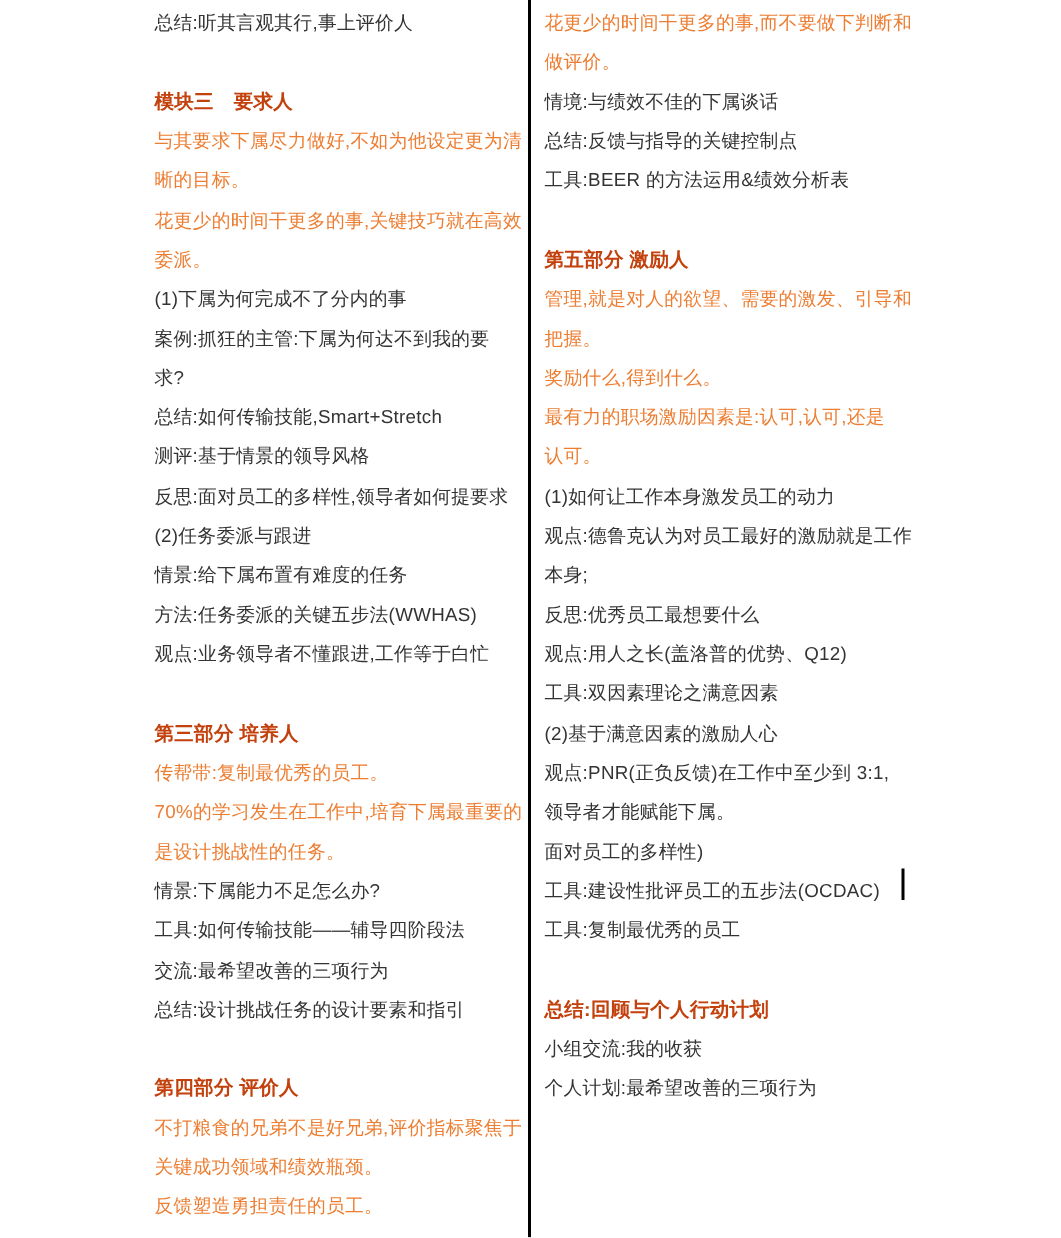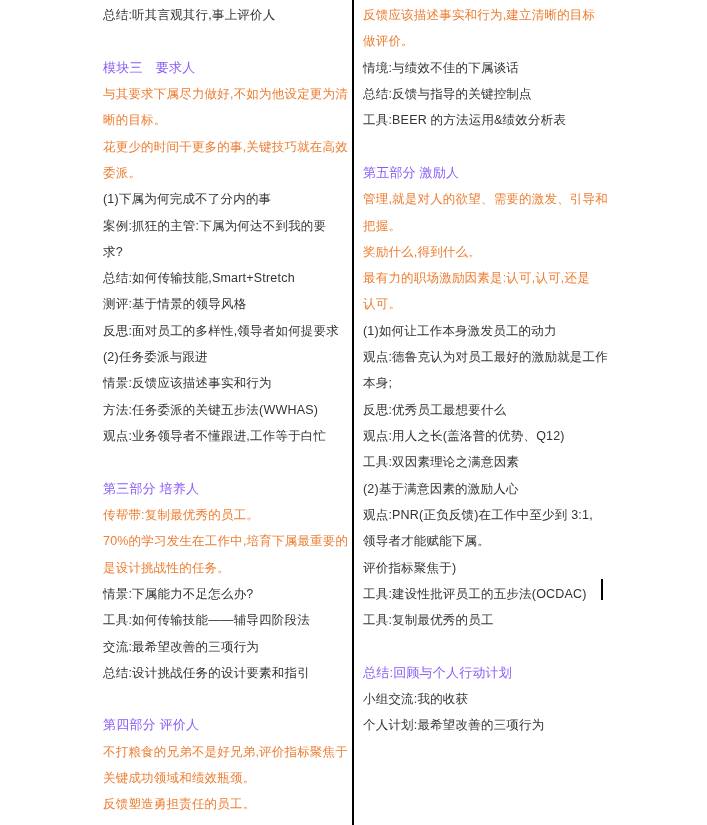--- a/index.html
+++ b/index.html
@@ -13,21 +13,21 @@
   }
   .col{position:absolute;top:2px;overflow:hidden;}
   .col-left{left:0;width:351px;padding-left:103px;box-sizing:border-box;}
   .col-right{left:354px;width:353px;padding-left:9px;box-sizing:border-box;}
   .line{
     height:26.32px;line-height:26.32px;font-size:12.5px;
     white-space:pre;letter-spacing:0.2px;
   }
   .body{color:#333333;}
   .accent{color:#ED7D31;}
-  .heading{color:#8b5cf6;font-weight:normal;font-size:13px;}
+  .heading{color:#c2410c;font-weight:bold;font-size:13px;}
   .blank{}
   .caret{
     position:absolute;left:601px;top:579px;width:1.6px;height:21px;background:#000000;
   }
 </style>
 </head>
 <body>
 
 <div class="page">
 
@@ -39,21 +39,21 @@
     <div class="line accent">晰的目标。</div>
     <div class="line accent">花更少的时间干更多的事,关键技巧就在高效</div>
     <div class="line accent">委派。</div>
     <div class="line body">(1)下属为何完成不了分内的事</div>
     <div class="line body">案例:抓狂的主管:下属为何达不到我的要</div>
     <div class="line body">求?</div>
     <div class="line body">总结:如何传输技能,Smart+Stretch</div>
     <div class="line body">测评:基于情景的领导风格</div>
     <div class="line body">反思:面对员工的多样性,领导者如何提要求</div>
     <div class="line body">(2)任务委派与跟进</div>
-    <div class="line body">情景:反馈应该描述事实和行为</div>
+    <div class="line body">情景:给下属布置有难度的任务</div>
     <div class="line body">方法:任务委派的关键五步法(WWHAS)</div>
     <div class="line body">观点:业务领导者不懂跟进,工作等于白忙</div>
     <div class="line blank"></div>
     <div class="line heading">第三部分 培养人</div>
     <div class="line accent">传帮带:复制最优秀的员工。</div>
     <div class="line accent">70%的学习发生在工作中,培育下属最重要的</div>
     <div class="line accent">是设计挑战性的任务。</div>
     <div class="line body">情景:下属能力不足怎么办?</div>
     <div class="line body">工具:如何传输技能——辅导四阶段法</div>
     <div class="line body">交流:最希望改善的三项行为</div>
@@ -61,42 +61,42 @@
     <div class="line blank"></div>
     <div class="line heading">第四部分 评价人</div>
     <div class="line accent">不打粮食的兄弟不是好兄弟,评价指标聚焦于</div>
     <div class="line accent">关键成功领域和绩效瓶颈。</div>
     <div class="line accent">反馈塑造勇担责任的员工。</div>
   </div>
 
   <div class="divider"></div>
 
   <div class="col col-right">
-    <div class="line accent">反馈应该描述事实和行为,建立清晰的目标</div>
+    <div class="line accent">花更少的时间干更多的事,而不要做下判断和</div>
     <div class="line accent">做评价。</div>
     <div class="line body">情境:与绩效不佳的下属谈话</div>
     <div class="line body">总结:反馈与指导的关键控制点</div>
     <div class="line body">工具:BEER 的方法运用&amp;绩效分析表</div>
     <div class="line blank"></div>
     <div class="line heading">第五部分 激励人</div>
     <div class="line accent">管理,就是对人的欲望、需要的激发、引导和</div>
     <div class="line accent">把握。</div>
     <div class="line accent">奖励什么,得到什么。</div>
     <div class="line accent">最有力的职场激励因素是:认可,认可,还是</div>
     <div class="line accent">认可。</div>
     <div class="line body">(1)如何让工作本身激发员工的动力</div>
     <div class="line body">观点:德鲁克认为对员工最好的激励就是工作</div>
     <div class="line body">本身;</div>
     <div class="line body">反思:优秀员工最想要什么</div>
     <div class="line body">观点:用人之长(盖洛普的优势、Q12)</div>
     <div class="line body">工具:双因素理论之满意因素</div>
     <div class="line body">(2)基于满意因素的激励人心</div>
     <div class="line body">观点:PNR(正负反馈)在工作中至少到 3:1,</div>
     <div class="line body">领导者才能赋能下属。</div>
-    <div class="line body">评价指标聚焦于)</div>
+    <div class="line body">面对员工的多样性)</div>
     <div class="line body">工具:建设性批评员工的五步法(OCDAC)</div>
     <div class="line body">工具:复制最优秀的员工</div>
     <div class="line blank"></div>
     <div class="line heading">总结:回顾与个人行动计划</div>
     <div class="line body">小组交流:我的收获</div>
     <div class="line body">个人计划:最希望改善的三项行为</div>
   </div>
 
   <div class="caret"></div>
 

